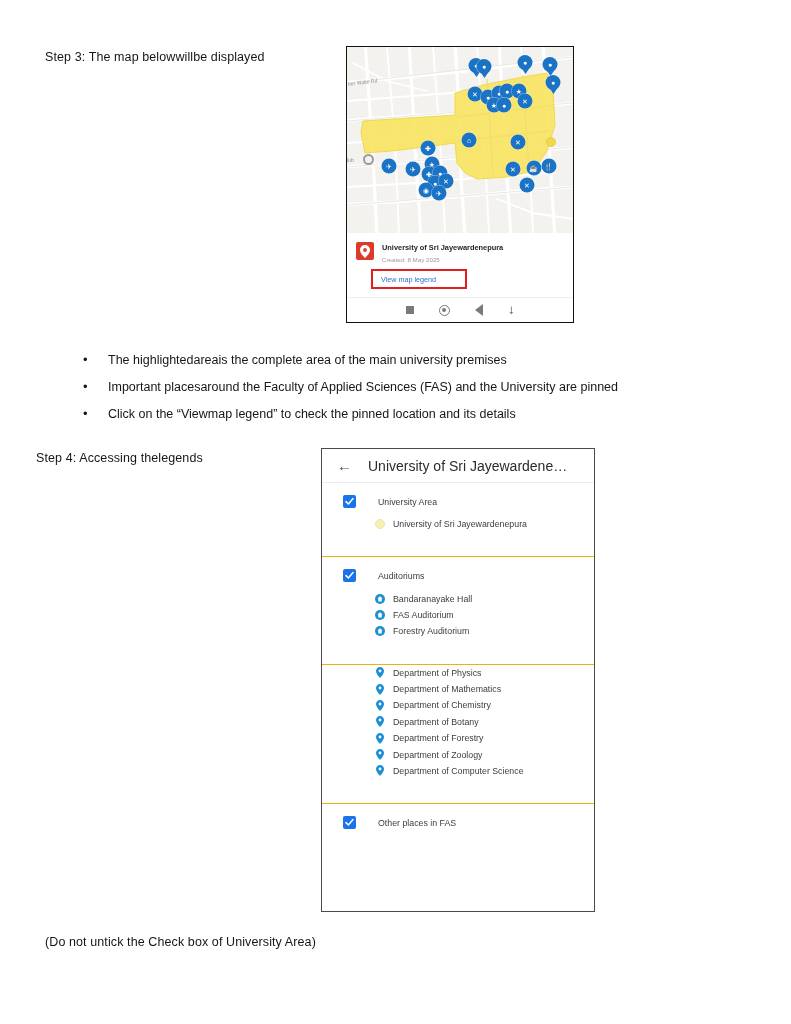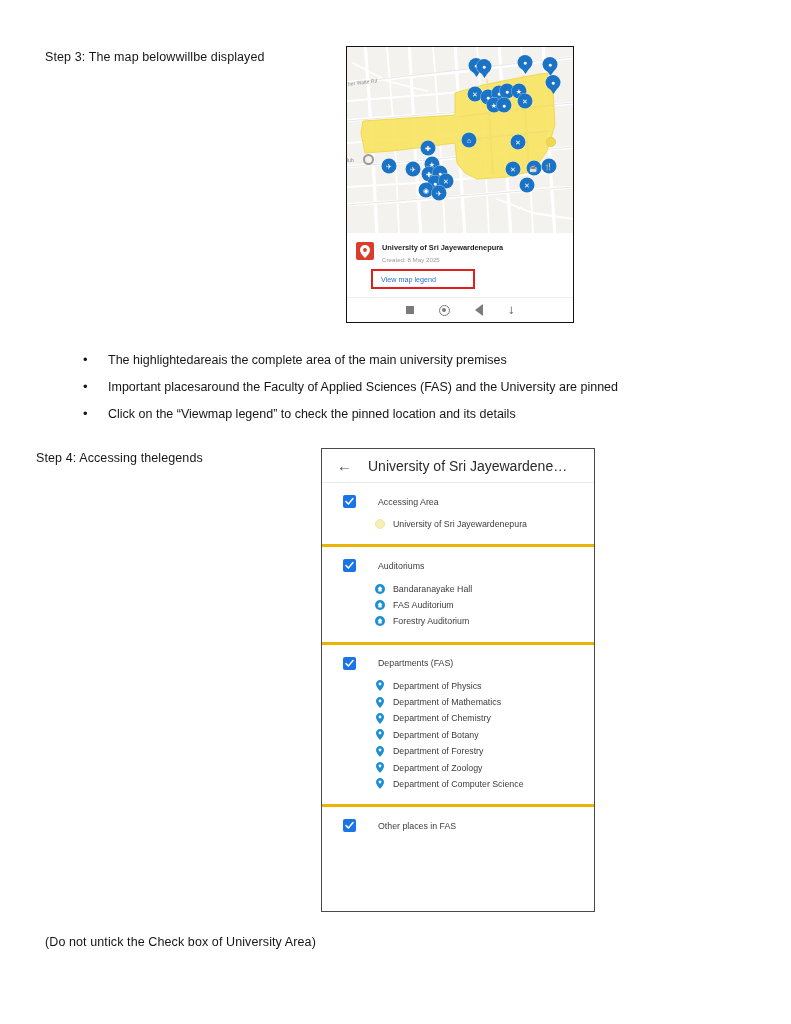--- a/index.html
+++ b/index.html
@@ -159,21 +159,21 @@
   #map-card-created {
     position: absolute;
     left: 35px; top: 23px;
     font-size: 6.2px;
     color: #9a9a9a;
     white-space: nowrap;
   }
   #view-legend-box {
     position: absolute;
     left: 24px; top: 36px;
-    width: 104px; height: 20px;
+    width: 96px; height: 20px;
     border: 2.5px solid #e02020;
     box-sizing: border-box;
     display: flex;
     align-items: center;
     padding-left: 8px;
   }
   #view-legend-link {
     font-size: 7.2px;
     color: #2a6fd0;
     white-space: nowrap;
@@ -251,21 +251,21 @@
     margin-right: 16px;
   }
   #legend-header-title {
     font-size: 14px;
     color: #2b2b2b;
     white-space: nowrap;
   }
   #legend-body { padding: 0; }
 
   .legend-section { padding: 0; }
-  .legend-section + .legend-section { border-top: 3px solid #eab308; }
+  .legend-section + .legend-section { border-top: 1px solid #eab308; margin-top: 12px; }
   .legend-section-head {
     display: flex;
     align-items: center;
     padding: 12px 0 8px 21px;
   }
   .legend-checkbox {
     width: 13px; height: 13px;
     background: #1a73e8;
     border-radius: 2px;
     display: flex;
@@ -504,21 +504,21 @@
 
   <div id="legend-body">
 
     <div class="legend-section">
       <div class="legend-section-head">
         <span class="legend-checkbox">
           <svg width="9" height="9" viewBox="0 0 9 9">
               <path d="M1 4.6 L3.4 7 L8 1.6" stroke="#ffffff" stroke-width="1.5" fill="none" stroke-linecap="round" stroke-linejoin="round"></path>
             </svg>
         </span>
-        <span class="legend-section-title">Accessing Area</span>
+        <span class="legend-section-title">University Area</span>
       </div>
       <ul class="legend-items">
         <li>
           <span class="legend-item-icon">
               <span class="swatch-area"></span>
             </span>
           <span class="legend-item-label">University of Sri Jayewardenepura</span>
         </li>
       </ul>
     </div>
@@ -557,28 +557,20 @@
                 <circle cx="5" cy="5" r="5" fill="#1a8fd4"></circle>
                 <path d="M5 2.3 L7.6 4.6 H6.7 V7.4 H3.3 V4.6 H2.4 Z" fill="#ffffff"></path>
               </svg>
           </span>
           <span class="legend-item-label">Forestry Auditorium</span>
         </li>
       </ul>
     </div>
 
     <div class="legend-section">
-      <div class="legend-section-head">
-        <span class="legend-checkbox">
-          <svg width="9" height="9" viewBox="0 0 9 9">
-              <path d="M1 4.6 L3.4 7 L8 1.6" stroke="#ffffff" stroke-width="1.5" fill="none" stroke-linecap="round" stroke-linejoin="round"></path>
-            </svg>
-        </span>
-        <span class="legend-section-title">Departments (FAS)</span>
-      </div>
       <ul class="legend-items">
         <li>
           <span class="legend-item-icon">
             <svg width="8" height="11" viewBox="0 0 8 11">
                 <path d="M4 0C1.8 0 0 1.8 0 4c0 3 4 7 4 7s4-4 4-7c0-2.2-1.8-4-4-4z" fill="#1a8fd4"></path>
                 <circle cx="4" cy="4" r="1.4" fill="#ffffff"></circle>
               </svg>
           </span>
           <span class="legend-item-label">Department of Physics</span>
         </li>

